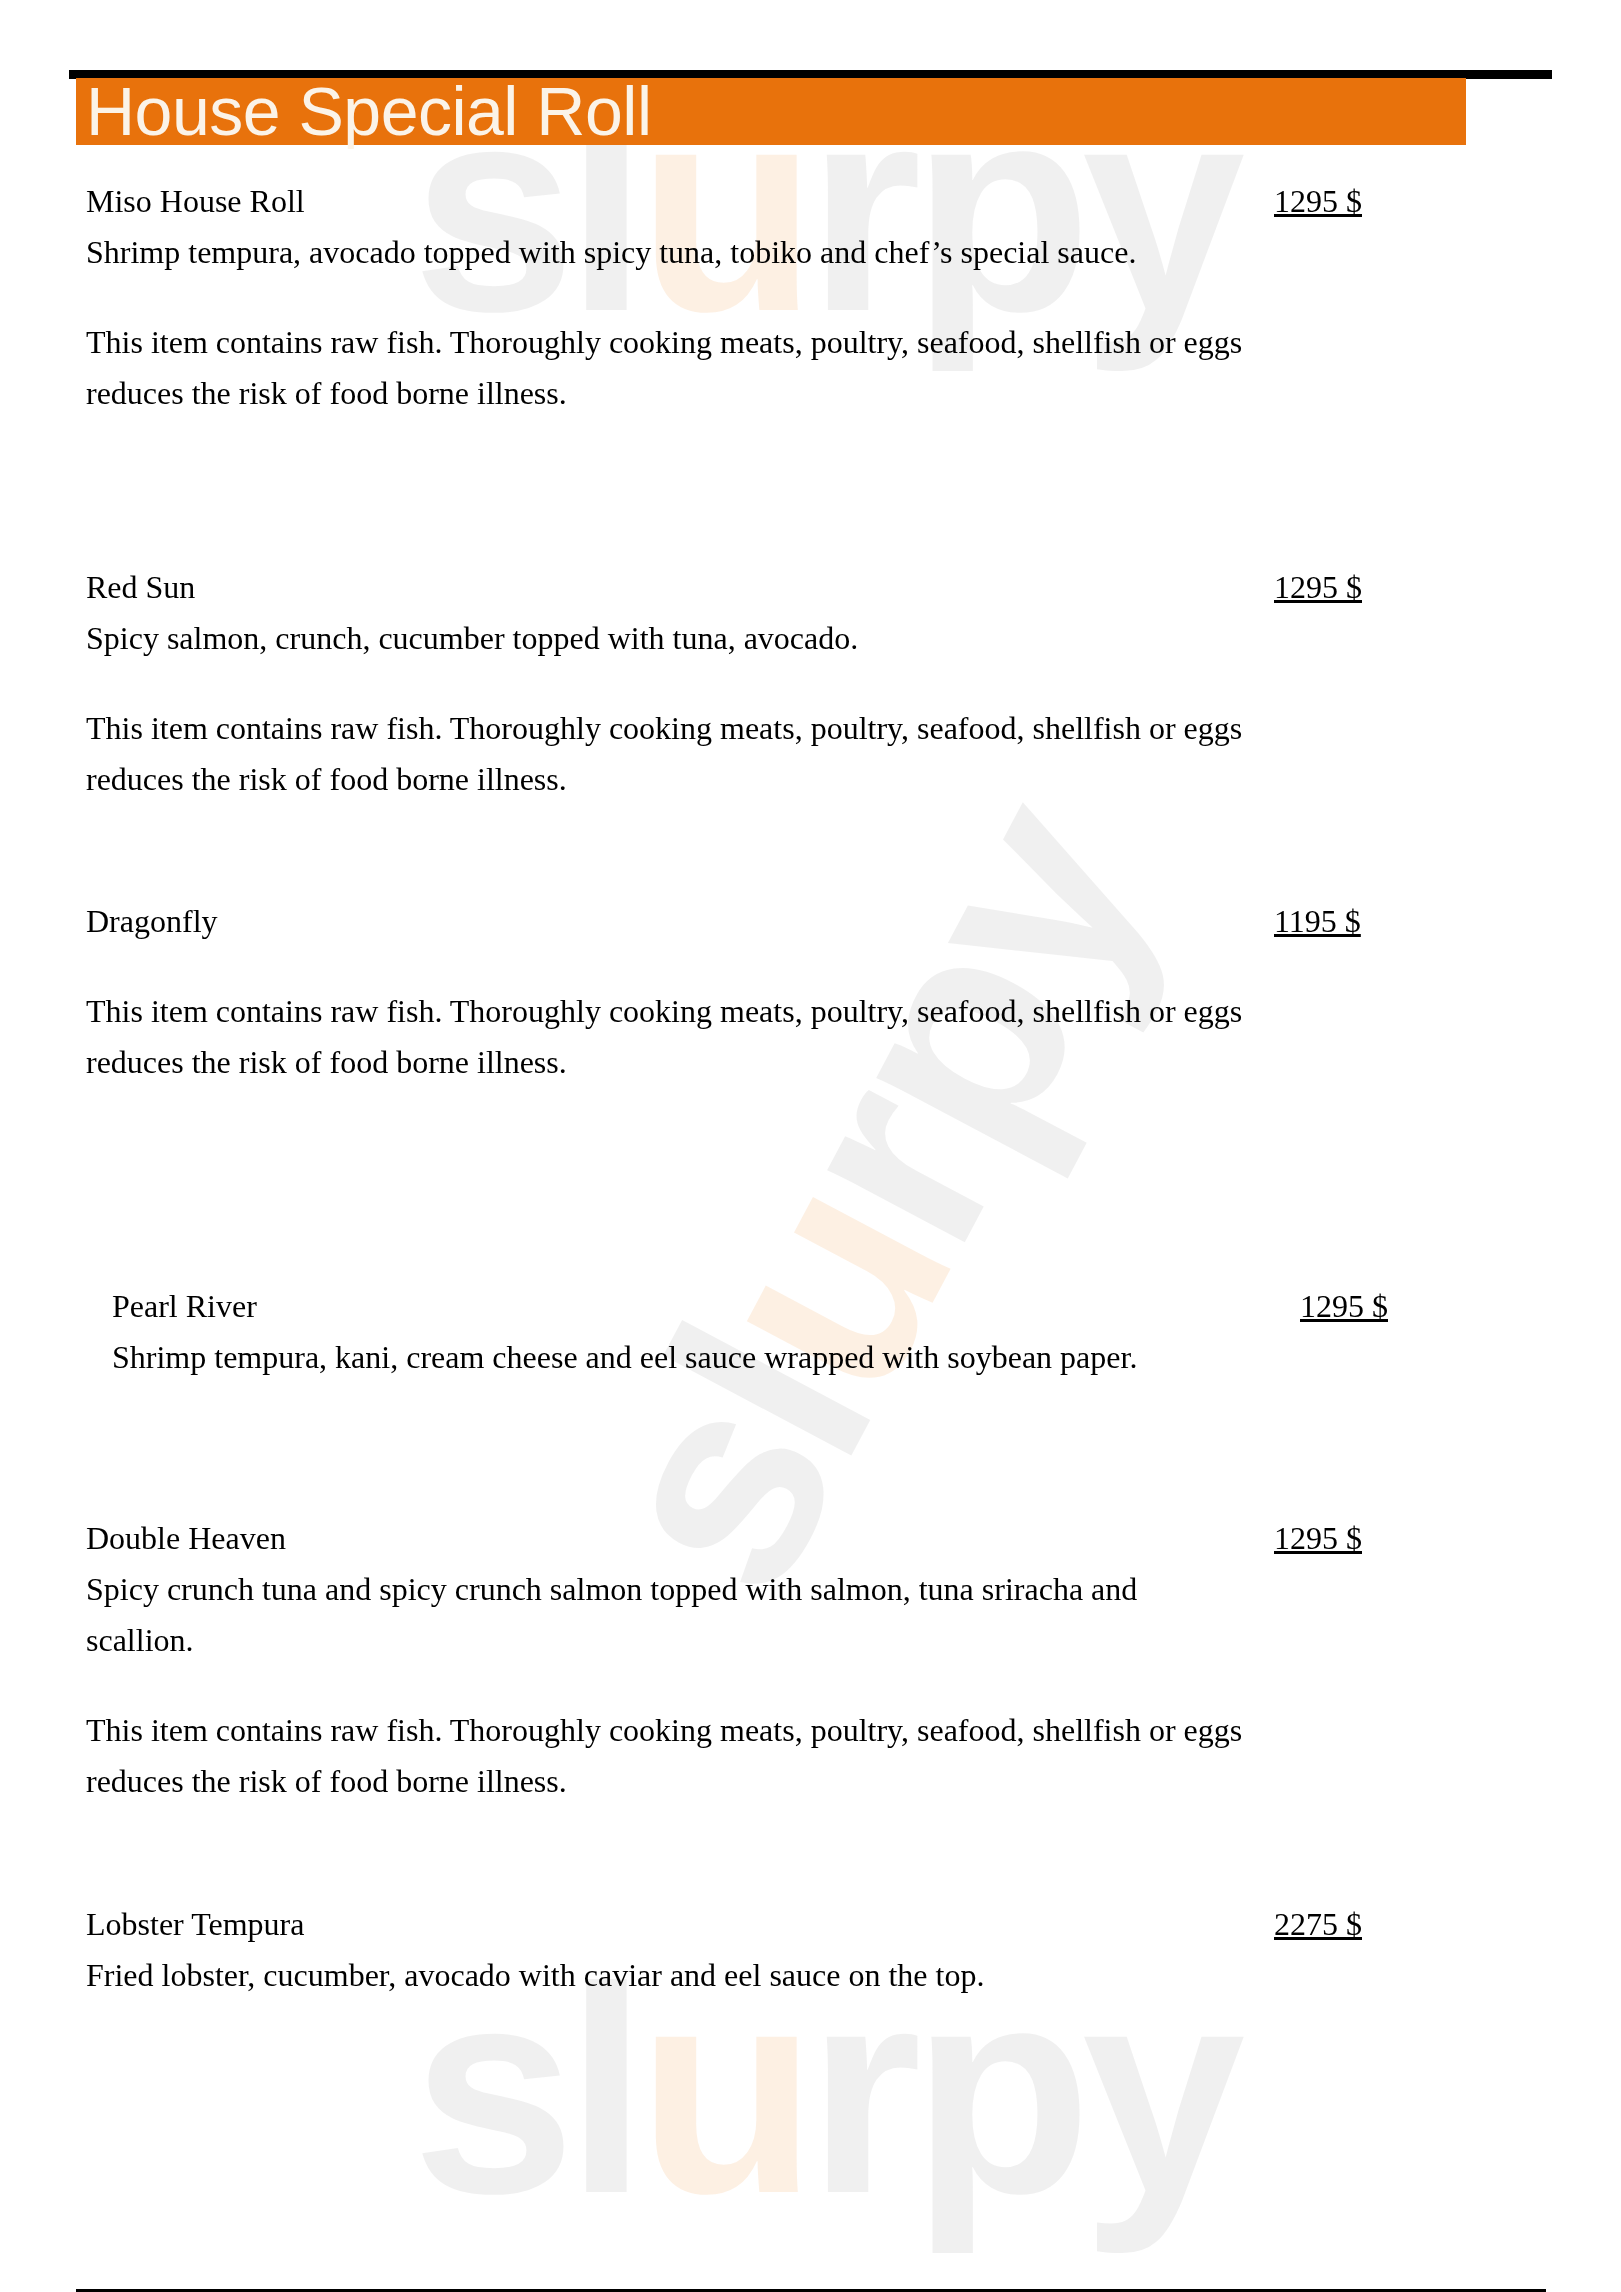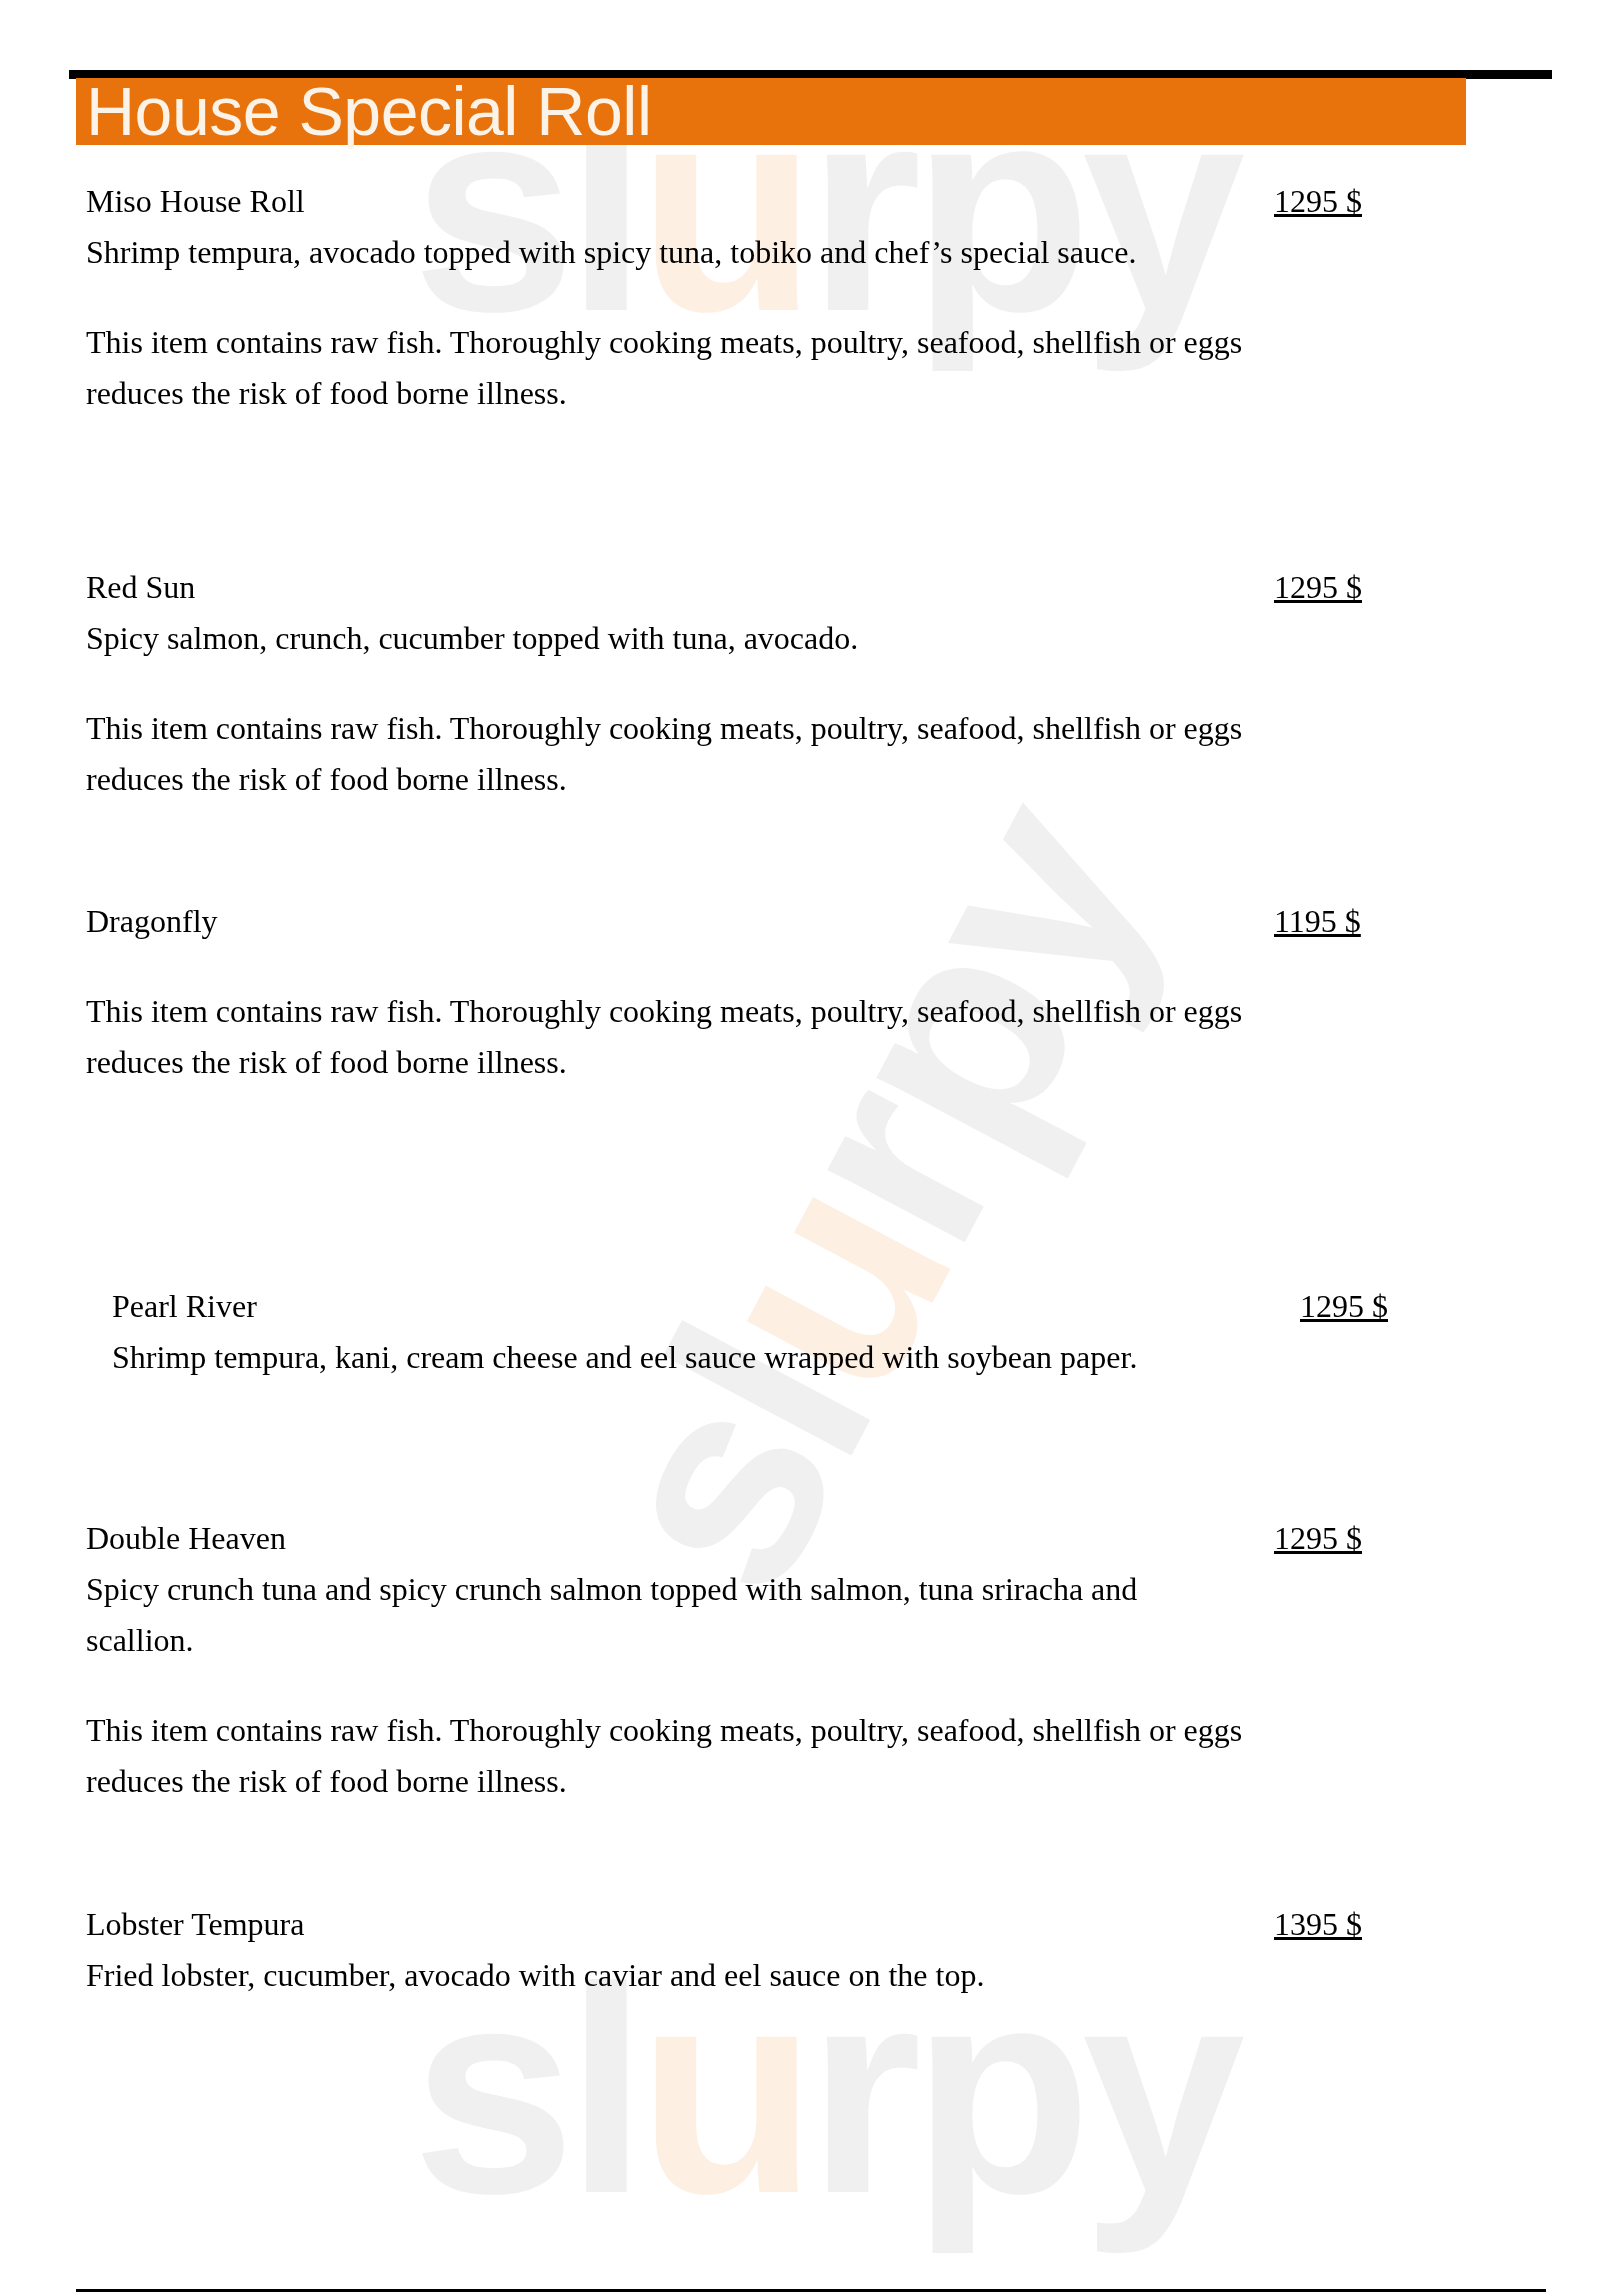--- a/index.html
+++ b/index.html
@@ -61,19 +61,19 @@
 
   <div class="item" style="top:1513px;">
     <span class="name">Double Heaven</span>
     <span class="price">1295 $</span>
     <span class="desc">Spicy crunch tuna and spicy crunch salmon topped with salmon, tuna sriracha and scallion.</span>
     <span class="warning">This item contains raw fish. Thoroughly cooking meats, poultry, seafood, shellfish or eggs reduces the risk of food borne illness.</span>
   </div>
 
   <div class="item" style="top:1899px;">
     <span class="name">Lobster Tempura</span>
-    <span class="price">1395 $</span>
+    <span class="price">2275 $</span>
     <span class="desc">Fried lobster, cucumber, avocado with caviar and eel sauce on the top.</span>
   </div>
 
   <div class="bottom-rule"></div>
 </div>
 
 
 </body></html>

